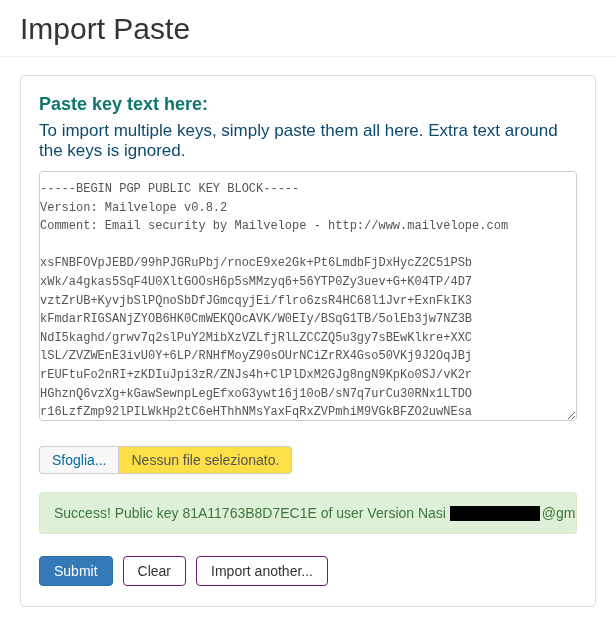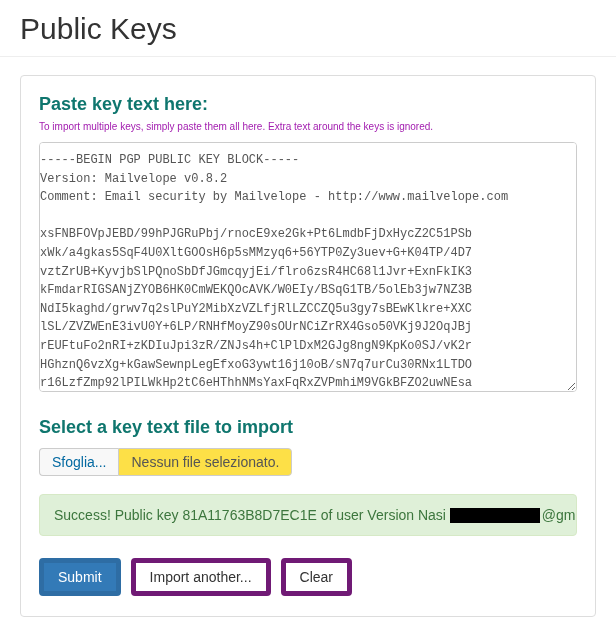--- a/index.html
+++ b/index.html
@@ -29,22 +29,22 @@
     padding: 18px 18px 20px;
     background: #fff;
   }
   .section-title {
     font-size: 18px;
     font-weight: 700;
     color: #0f766e;
     margin: 0 0 6px;
   }
   .help-text {
-    font-size: 10px;
-    color: #a21caf;
+    font-size: 17px;
+    color: #0c4a6e;
     margin: 0 0 10px;
   }
   .key-textarea {
     width: 100%;
     height: 250px;
     padding: 8px 0;
     font-family: Menlo, Monaco, Consolas, "Courier New", monospace;
     font-size: 12px;
     line-height: 1.55;
     color: #555;
@@ -99,36 +99,36 @@
     width: 90px;
     height: 15px;
     vertical-align: text-bottom;
     margin: 0 2px 0 0;
   }
   .button-row { display: flex; gap: 10px; }
   .btn {
     font-size: 14px;
     padding: 6px 14px;
     border-radius: 4px;
-    border: 5px solid #701a75;
+    border: 1px solid #701a75;
     background: #fff;
     color: #333;
     cursor: pointer;
   }
   .btn-primary {
     background: #337ab7;
     border-color: #2e6da4;
     color: #fff;
   }
 </style>
 </head>
 <body>
 
 <div class="page-header">
-  <h2>Public Keys</h2>
+  <h2>Import Paste</h2>
 </div>
 
 <div class="panel">
 
   <div class="section-title">Paste key text here:</div>
   <div class="help-text">To import multiple keys, simply paste them all here. Extra text around the keys is ignored.</div>
   <textarea class="key-textarea" style="">-----BEGIN PGP PUBLIC KEY BLOCK-----
 Version: Mailvelope v0.8.2
 Comment: Email security by Mailvelope - http://www.mailvelope.com
 
@@ -136,30 +136,29 @@
 xWk/a4gkas5SqF4U0XltGOOsH6p5sMMzyq6+56YTP0Zy3uev+G+K04TP/4D7
 vztZrUB+KyvjbSlPQnoSbDfJGmcqyjEi/flro6zsR4HC68l1Jvr+ExnFkIK3
 kFmdarRIGSANjZYOB6HK0CmWEKQOcAVK/W0EIy/BSqG1TB/5olEb3jw7NZ3B
 NdI5kaghd/grwv7q2slPuY2MibXzVZLfjRlLZCCZQ5u3gy7sBEwKlkre+XXC
 lSL/ZVZWEnE3ivU0Y+6LP/RNHfMoyZ90sOUrNCiZrRX4Gso50VKj9J2OqJBj
 rEUFtuFo2nRI+zKDIuJpi3zR/ZNJs4h+ClPlDxM2GJg8ngN9KpKo0SJ/vK2r
 HGhznQ6vzXg+kGawSewnpLegEfxoG3ywt16j10oB/sN7q7urCu30RNx1LTDO
 r16LzfZmp92lPILWkHp2tC6eHThhNMsYaxFqRxZVPmhiM9VGkBFZO2uwNEsa</textarea>
 
   <div class="file-section">
-    <div class="section-title">Select a key text file to import</div>
     <div class="file-row">
       <button class="file-button">Sfoglia...</button>
       <span class="file-label">Nessun file selezionato.</span>
     </div>
   </div>
 
   <div class="alert-success">
     <strong>Success!</strong><span> Public key 81A11763B8D7EC1E of user Version Nasi </span><span class="redact"></span><span>@gmail.com&gt;</span>
   </div>
 
   <div class="button-row">
     <button class="btn btn-primary">Submit</button>
+    <button class="btn">Clear</button>
     <button class="btn">Import another...</button>
-    <button class="btn">Clear</button>
   </div>
 
 </div>
 
 </body></html>

